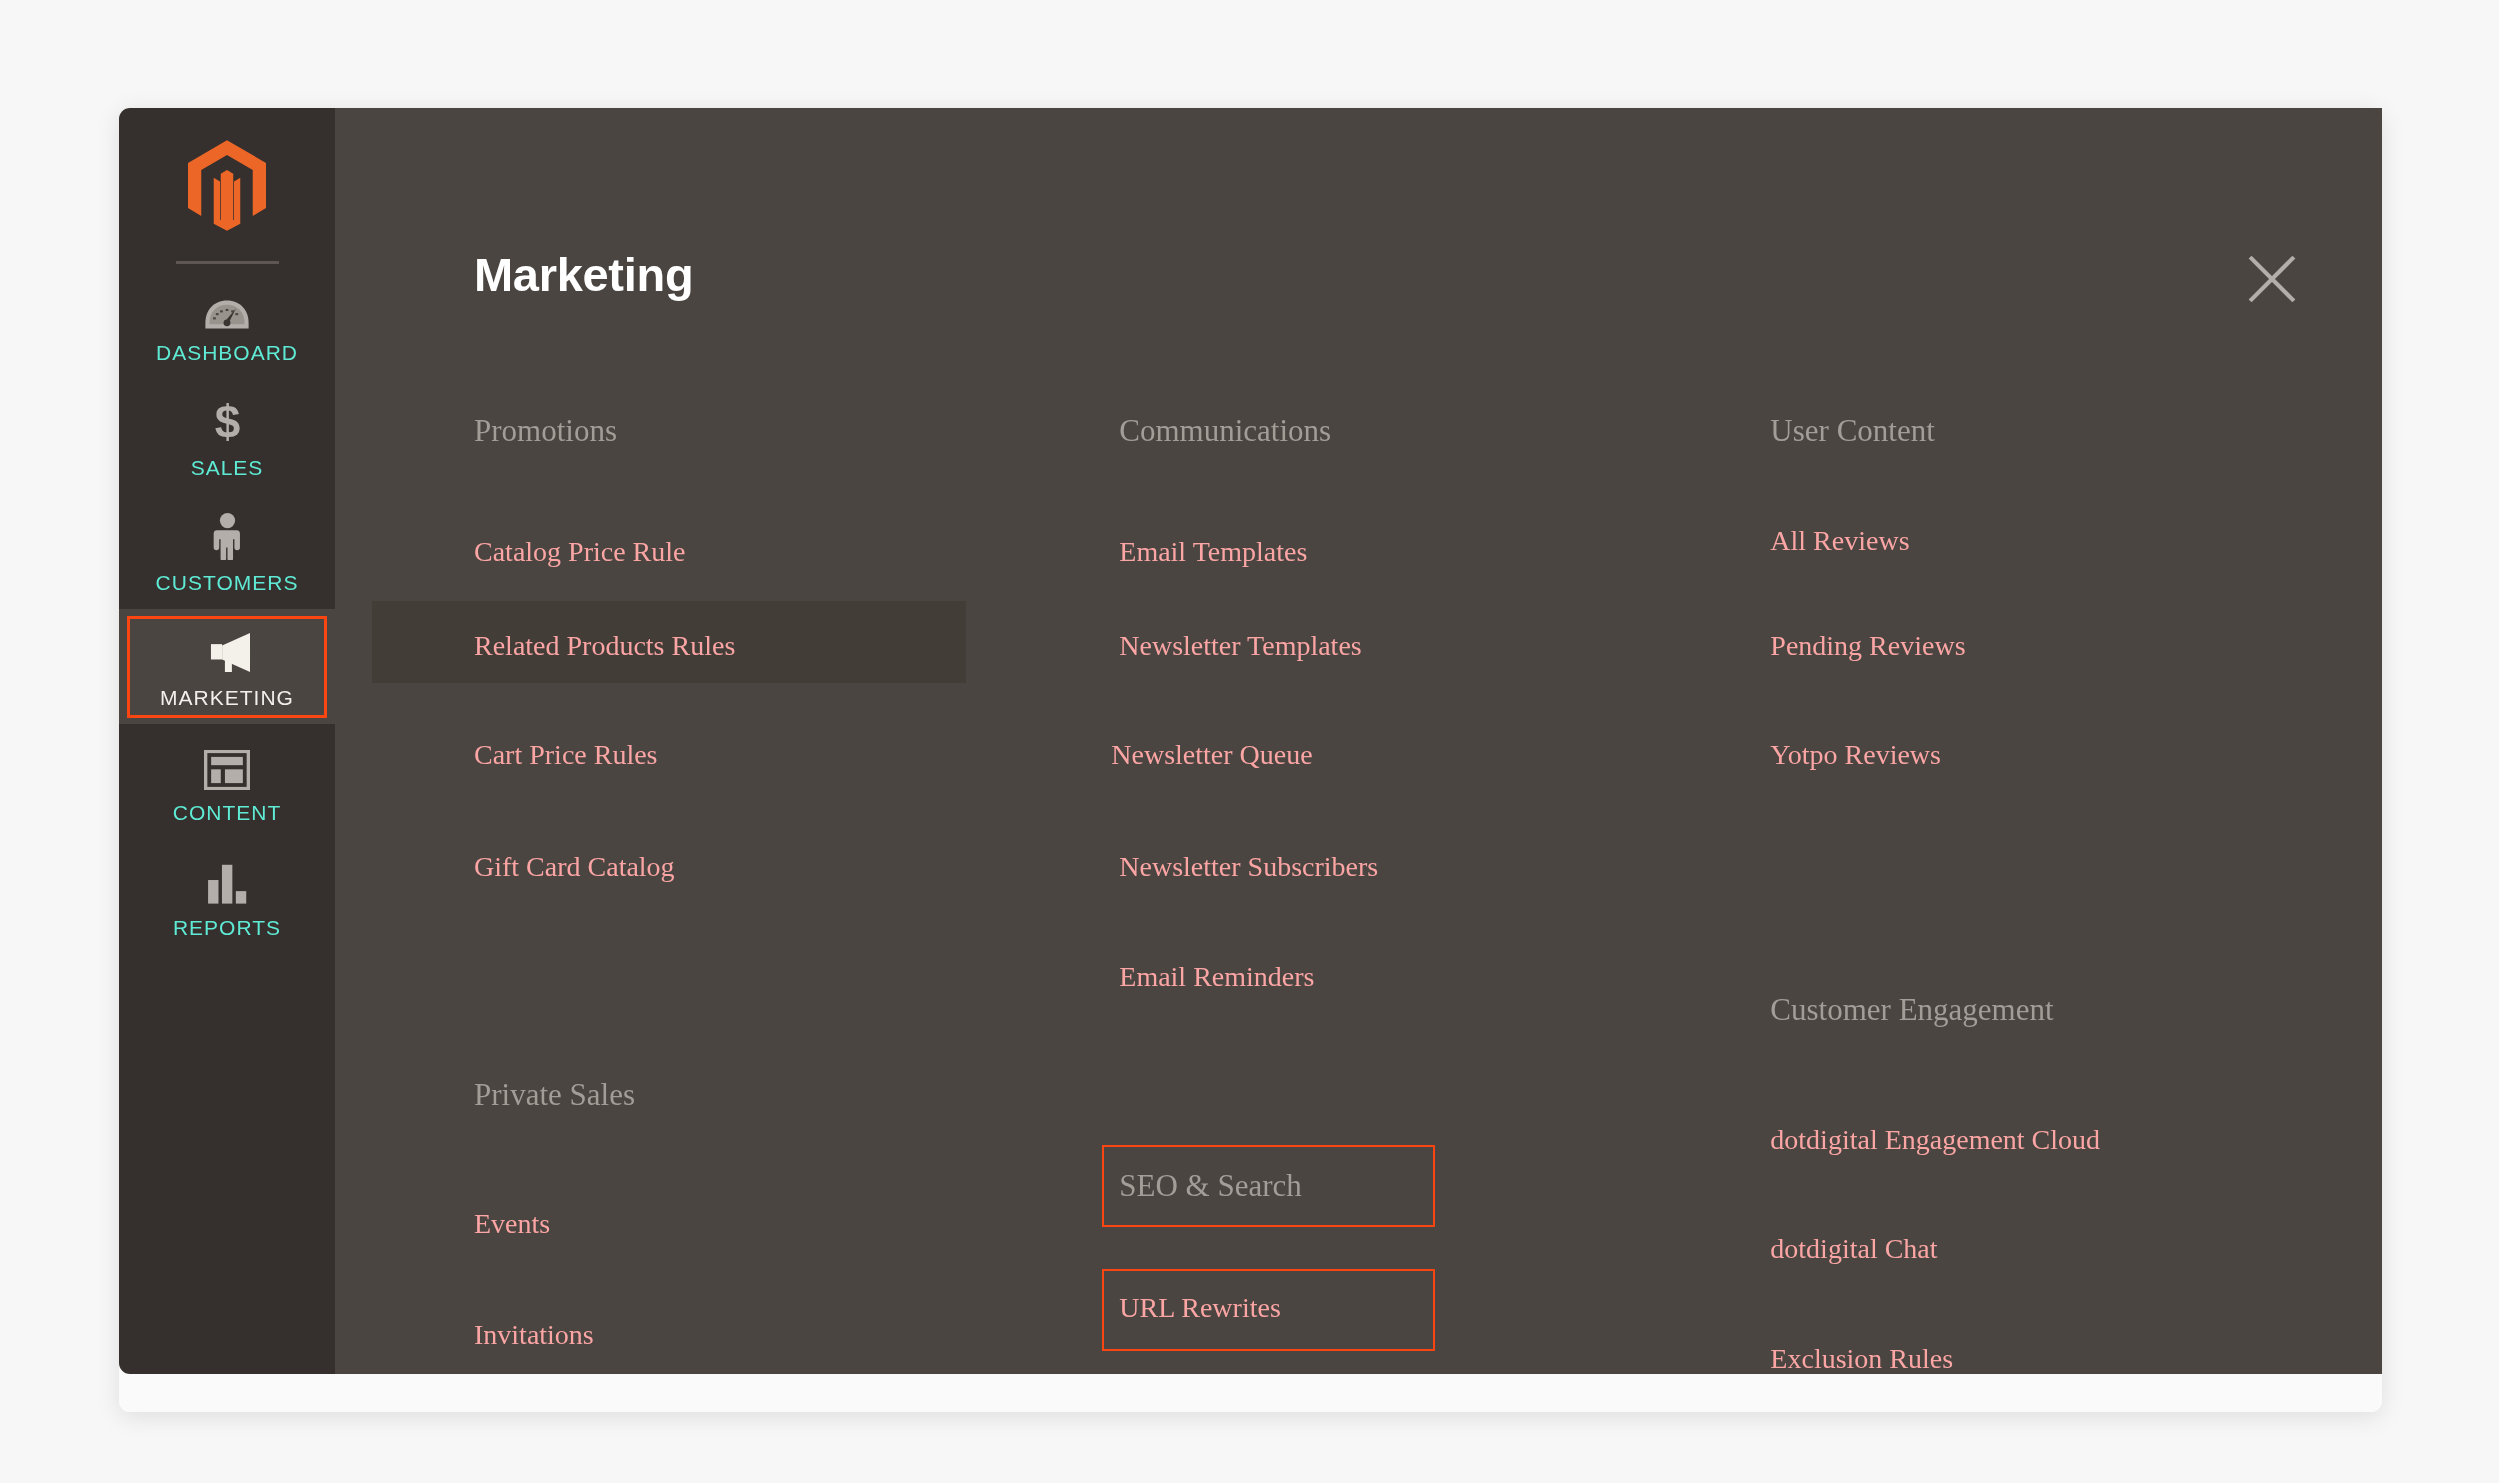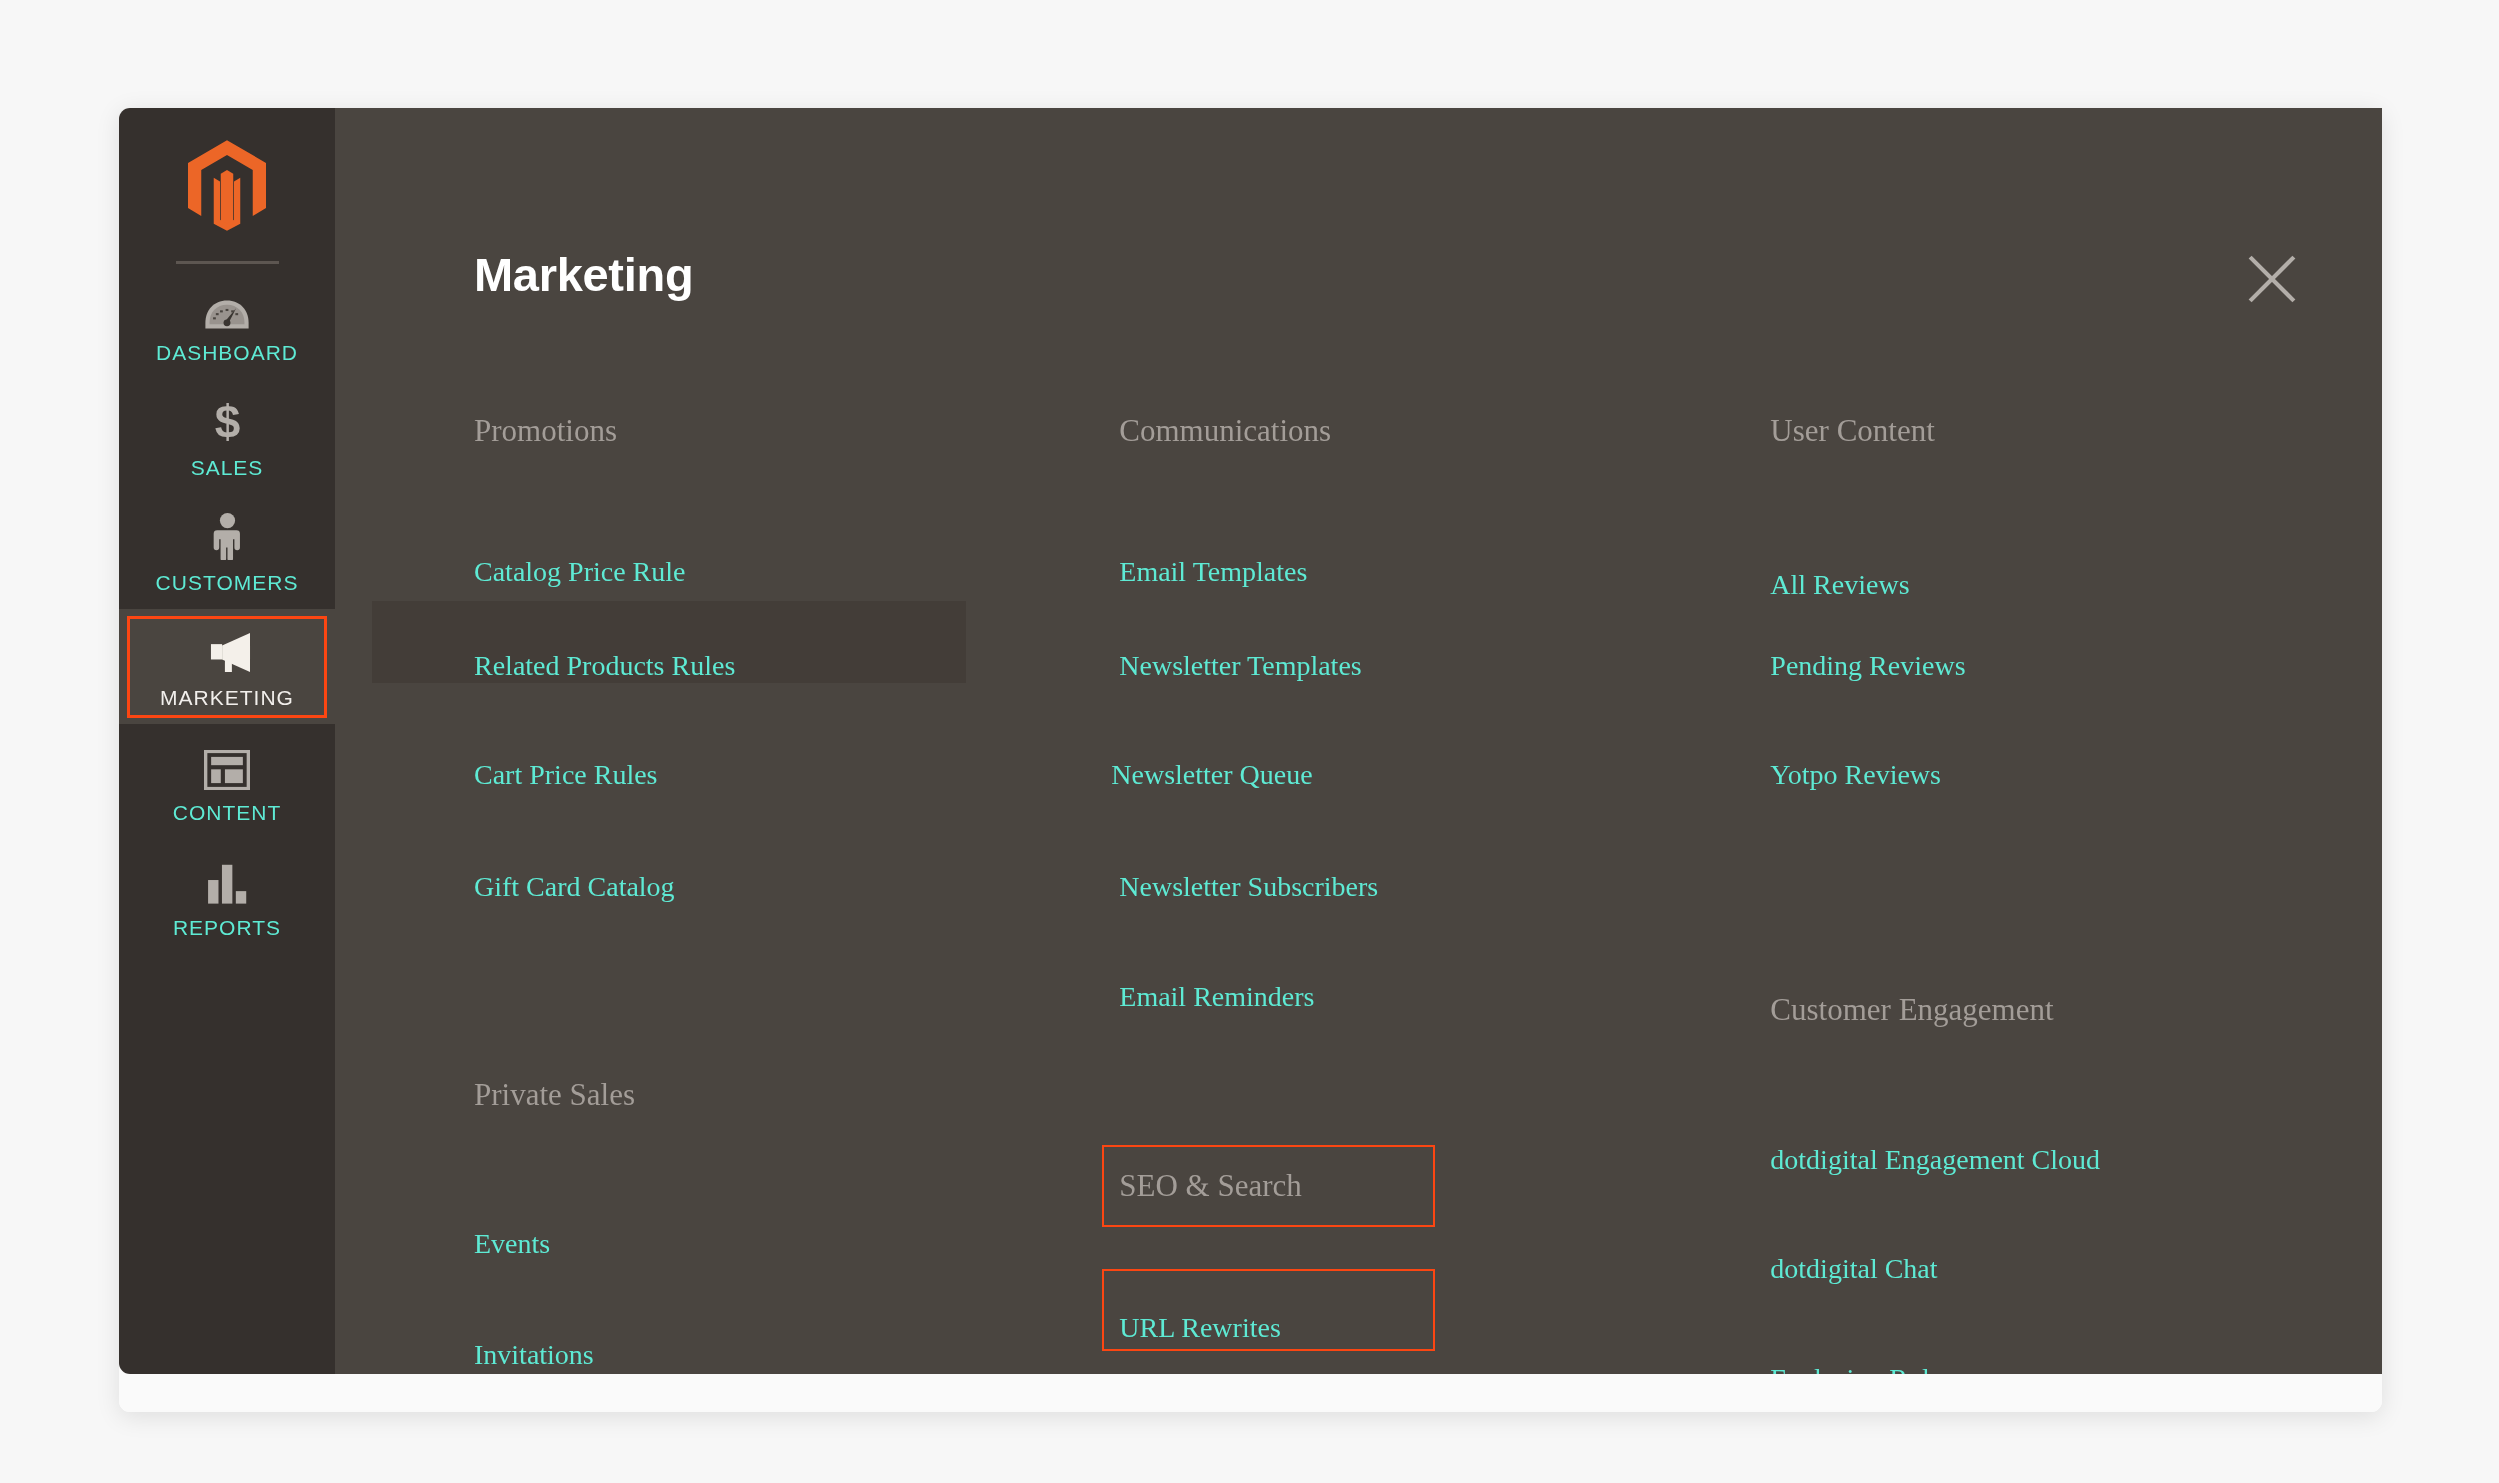--- a/index.html
+++ b/index.html
@@ -109,24 +109,24 @@
   .col-2 { width:670px; padding-left:133px; }
   .col-3 { width:767px; padding-left:133px; }
 
   .grp-head {
     font-size:31px; color:#a39d98;
     font-weight:normal;
     line-height:1;
     white-space:nowrap;
   }
   .m-item {
-    font-size:28px; color:#5eead4;
+    font-size:28px; color:#fca5a5;
     line-height:1;
     white-space:nowrap;
-    text-decoration:none; display:block;margin-top:20px;
+    text-decoration:none; display:block;
   }
   .hl-row {
     position:absolute;
     background:#433d38;
   }
   .redbox {
     position:absolute;
     border:2.8px solid #fc4612;
     pointer-events:none;
   }
@@ -278,21 +278,21 @@
           <div class="redbox" style="left:116px; top:730px; width:333px; height:82px;"></div>
           <div class="grp-head abs" style="left:133px; top:755px;">SEO &amp; Search</div>
 
           <div class="redbox" style="left:116px; top:854px; width:333px; height:82px;"></div>
           <a class="m-item abs" style="left:133px; top:879px;">URL Rewrites</a>
         </div>
 
         <div class="col col-3">
           <div class="grp-head abs" style="left:133px; top:0px;">User Content</div>
 
-          <a class="m-item abs" style="left:133px; top:136px;">All Reviews</a>
+          <a class="m-item abs" style="left:133px; top:112px;">All Reviews</a>
           <a class="m-item abs" style="left:133px; top:217px;">Pending Reviews</a>
           <a class="m-item abs" style="left:133px; top:326px;">Yotpo Reviews</a>
 
           <div class="grp-head abs" style="left:133px; top:579px;">Customer Engagement</div>
 
           <a class="m-item abs" style="left:133px; top:711px;">dotdigital Engagement Cloud</a>
           <a class="m-item abs" style="left:133px; top:820px;">dotdigital Chat</a>
           <a class="m-item abs" style="left:133px; top:930px;">Exclusion Rules</a>
         </div>
 

